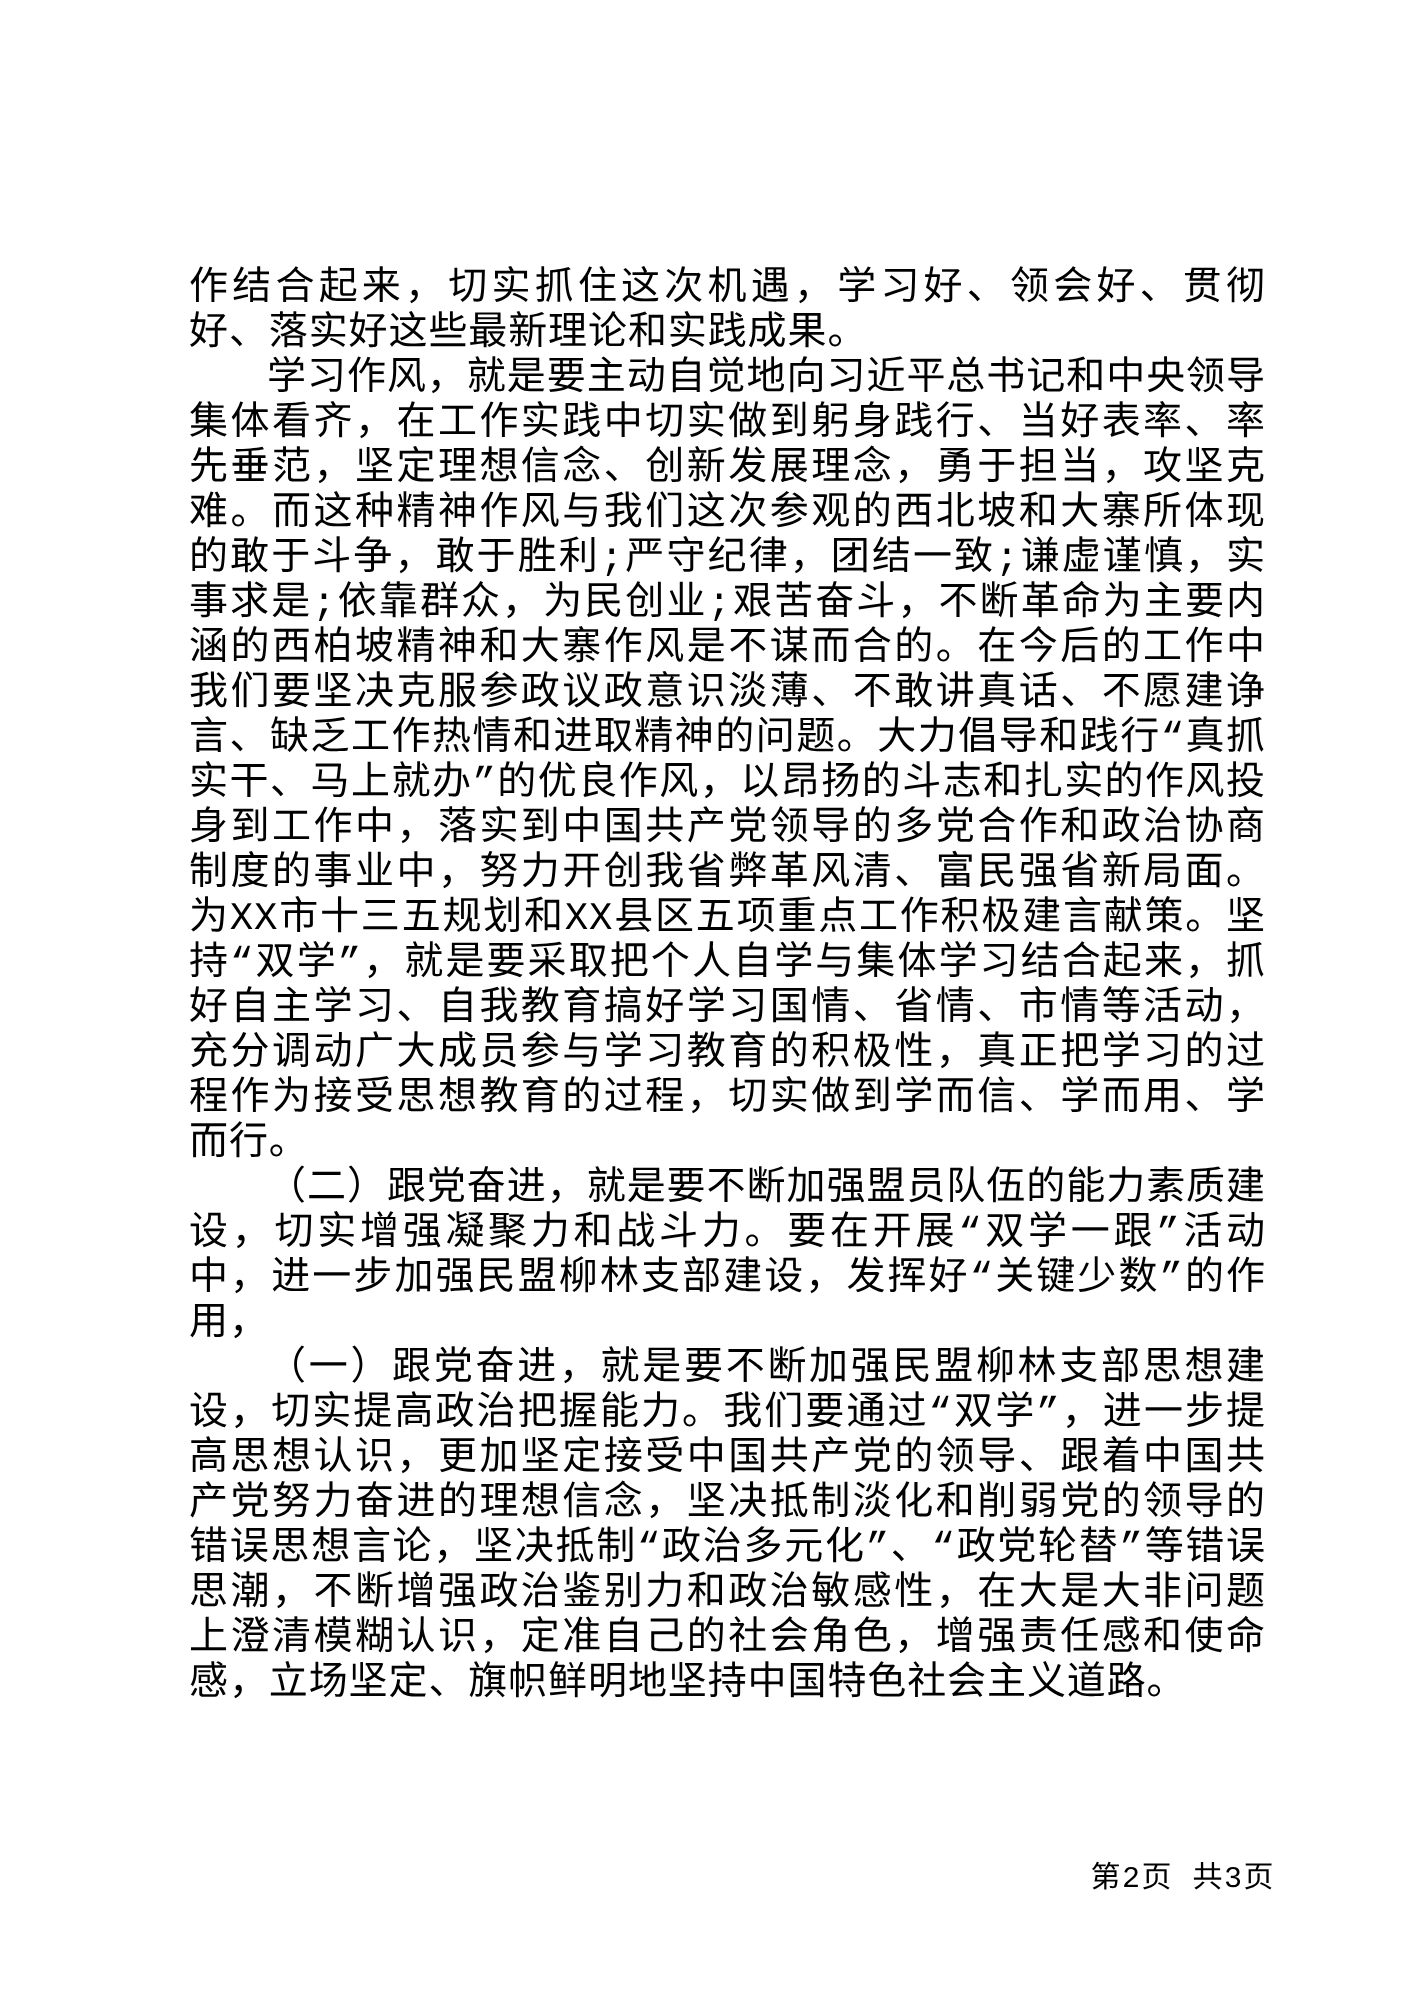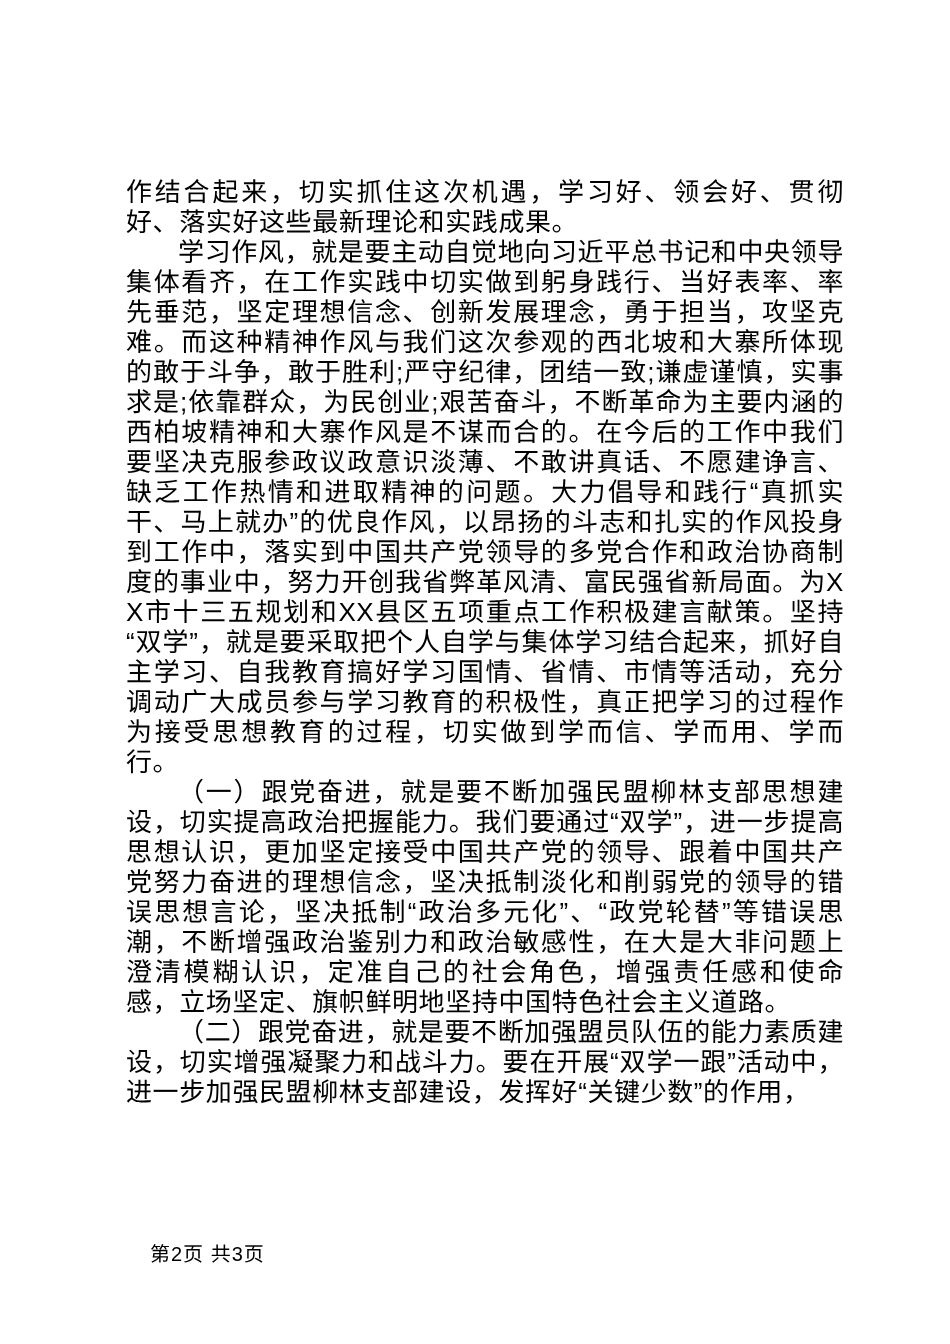--- a/index.html
+++ b/index.html
@@ -6,21 +6,21 @@
     margin: 0;
     padding: 0;
     background: #ffffff;
   }
   .page {
     position: relative;
     width: 950px;
     height: 1344px;
     background: #ffffff;
     overflow: hidden;
-    font-family: Liberation Sans, sans-serif;
+    font-family: Liberation Mono, monospace;
     color: #000000;
   }
   .doc-body {
     position: absolute;
     left: 126px;
     top: 177px;
     width: 718px;
     font-size: 26px;
     line-height: 30px;
     letter-spacing: 0.6px;
@@ -34,34 +34,34 @@
     text-indent: 2em;
   }
   .doc-body p.no-indent {
     text-indent: 0;
   }
   .page-footer {
     position: absolute;
     left: 150px;
     top: 1241px;
     width: 700px;
-    text-align: left;
+    text-align: right;
     font-size: 20px;
     line-height: 26px;
     letter-spacing: 1px;
     color: #000000;
   }
 </style>
 </head>
 <body>
 
 <div class="page">
   <div class="doc-body">
     <p class="no-indent">作结合起来，切实抓住这次机遇，学习好、领会好、贯彻好、落实好这些最新理论和实践成果。</p>
     <p>学习作风，就是要主动自觉地向习近平总书记和中央领导集体看齐，在工作实践中切实做到躬身践行、当好表率、率先垂范，坚定理想信念、创新发展理念，勇于担当，攻坚克难。而这种精神作风与我们这次参观的西北坡和大寨所体现的敢于斗争，敢于胜利;严守纪律，团结一致;谦虚谨慎，实事求是;依靠群众，为民创业;艰苦奋斗，不断革命为主要内涵的西柏坡精神和大寨作风是不谋而合的。在今后的工作中我们要坚决克服参政议政意识淡薄、不敢讲真话、不愿建诤言、缺乏工作热情和进取精神的问题。大力倡导和践行“真抓实干、马上就办”的优良作风，以昂扬的斗志和扎实的作风投身到工作中，落实到中国共产党领导的多党合作和政治协商制度的事业中，努力开创我省弊革风清、富民强省新局面。为XX市十三五规划和XX县区五项重点工作积极建言献策。坚持“双学”，就是要采取把个人自学与集体学习结合起来，抓好自主学习、自我教育搞好学习国情、省情、市情等活动，充分调动广大成员参与学习教育的积极性，真正把学习的过程作为接受思想教育的过程，切实做到学而信、学而用、学而行。</p>
+    <p>（二）跟党奋进，就是要不断加强盟员队伍的能力素质建设，切实增强凝聚力和战斗力。要在开展“双学一跟”活动中，进一步加强民盟柳林支部建设，发挥好“关键少数”的作用，</p>
     <p>（一）跟党奋进，就是要不断加强民盟柳林支部思想建设，切实提高政治把握能力。我们要通过“双学”，进一步提高思想认识，更加坚定接受中国共产党的领导、跟着中国共产党努力奋进的理想信念，坚决抵制淡化和削弱党的领导的错误思想言论，坚决抵制“政治多元化”、“政党轮替”等错误思潮，不断增强政治鉴别力和政治敏感性，在大是大非问题上澄清模糊认识，定准自己的社会角色，增强责任感和使命感，立场坚定、旗帜鲜明地坚持中国特色社会主义道路。</p>
-    <p>（二）跟党奋进，就是要不断加强盟员队伍的能力素质建设，切实增强凝聚力和战斗力。要在开展“双学一跟”活动中，进一步加强民盟柳林支部建设，发挥好“关键少数”的作用，</p>
   </div>
 
   <div class="page-footer">
     <span>第2页 共3页</span>
   </div>
 </div>
 
 </body></html>

